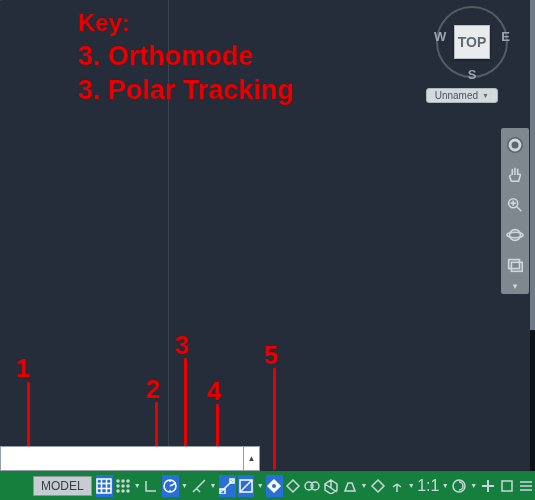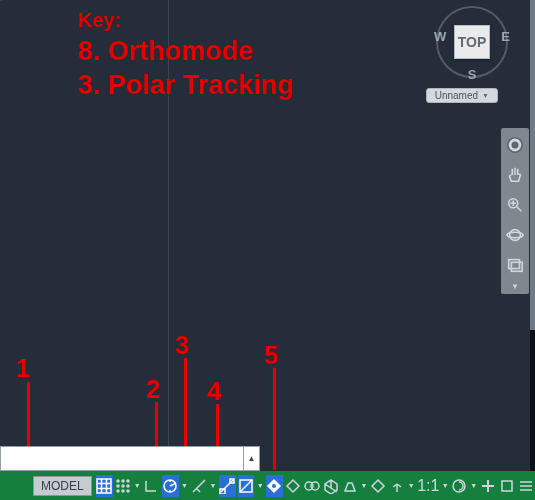--- a/index.html
+++ b/index.html
@@ -24,21 +24,21 @@
     position: absolute;
     top: 8px;
     left: 78px;
     color: #e80000;
     font-weight: 900;
     font-size: 27px;
     line-height: 1.28;
     font-family: Arial, sans-serif;
     text-shadow: 0 0 1px rgba(0,0,0,.3);
   }
-  .key-block .title { font-size: 20px; }
+  .key-block .title { font-size: 24px; }
   .viewcube {
     position: absolute;
     top: 6px;
     right: 27px;
   }
   .viewcube .ring {
     width: 72px; height: 72px;
     border: 2px solid #555b64;
     border-radius: 50%;
     position: relative;
@@ -180,21 +180,21 @@
 </head>
 <body>
 
 <div class="drawing-area">
   <div class="faint-line" style="left:0;top:0;width:170px;height:1px;transform:rotate(-14deg);transform-origin:left center;"></div>
   <div class="faint-line" style="left:168px;top:0;width:1px;height:460px;"></div>
 </div>
 
 <div class="key-block">
   <div class="title">Key:</div>
-  <div>8. Orthomode</div>
+  <div>3. Orthomode</div>
   <div>3. Polar Tracking</div>
 </div>
 
 <div class="viewcube">
   <div class="ring">
     <div class="dir dir-w">W</div>
     <div class="dir dir-e">E</div>
     <div class="top-face">TOP</div>
     <div class="dir dir-s">S</div>
   </div>

